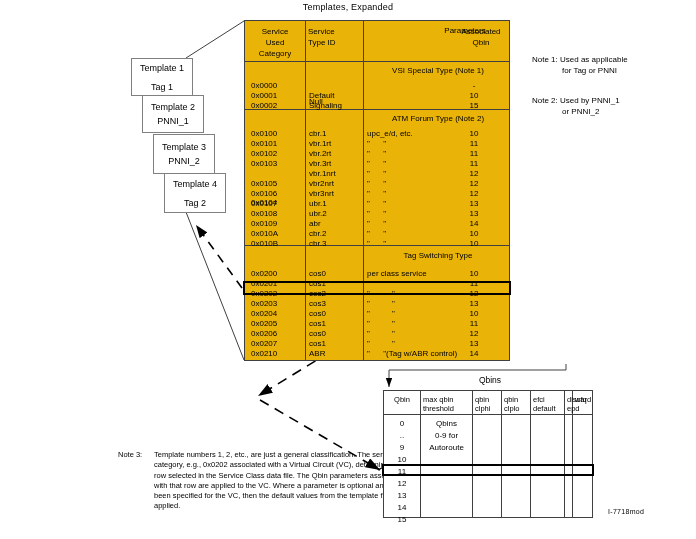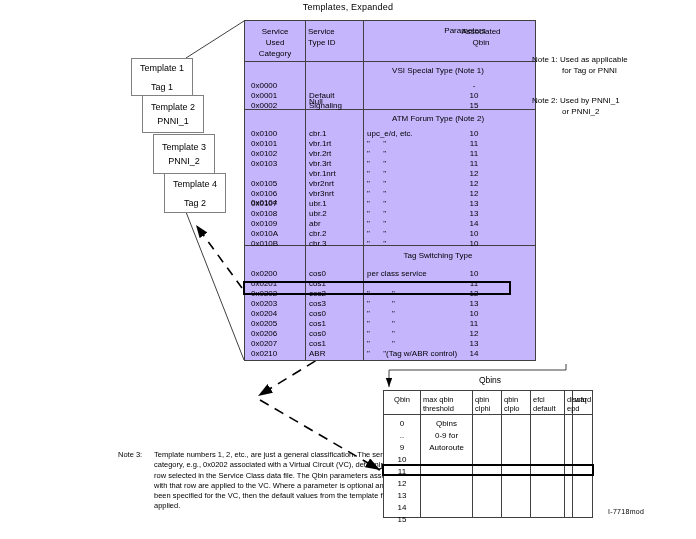--- a/index.html
+++ b/index.html
@@ -24,22 +24,22 @@
   .tpl .l1{line-height:14px;}
   .tpl .l2{line-height:14px;}
   #tpl-1{left:131px;top:58px;width:62px;height:38px;z-index:8;}
   #tpl-2{left:142px;top:95px;width:62px;height:38px;z-index:7;}
   #tpl-3{left:153px;top:134px;width:62px;height:40px;z-index:6;}
   #tpl-4{left:164px;top:173px;width:62px;height:40px;z-index:5;}
   #tpl-1 .l1{margin-bottom:5px;}
   #tpl-4 .l1{margin-bottom:5px;}
   
   #main-table{
-    left:244px;top:20px;width:292px;height:341px;
-    border:1px solid #404040;box-sizing:border-box;background:#c4b5fd;
+    left:244px;top:20px;width:266px;height:341px;
+    border:1px solid #404040;box-sizing:border-box;background:#eab308;
   }
   #main-table .vline{position:absolute;top:0;bottom:0;width:1px;background:#404040;}
   #main-table .hline{position:absolute;left:0;right:0;height:1px;background:#404040;}
   .cell{position:absolute;font-size:8px;line-height:10px;}
   .c-head{font-size:8px;line-height:11px;text-align:center;}
   .c-num{text-align:left;}
   .c-qbin{text-align:center;}
   .sect-title{text-align:center;font-size:8px;}
   
   #highlight-row{

